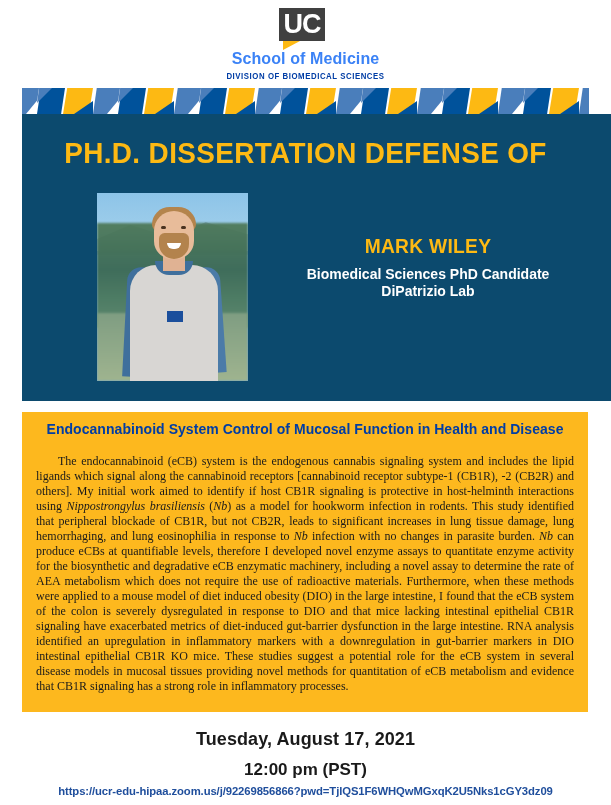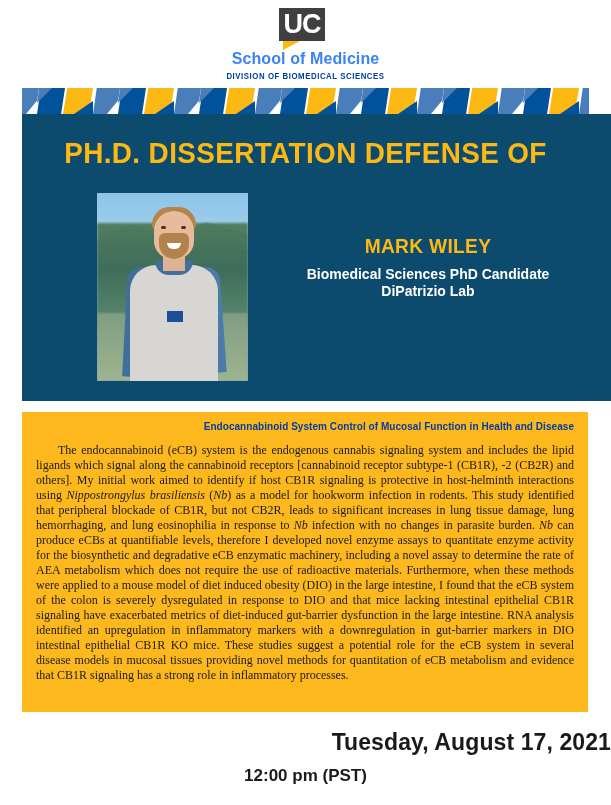--- a/index.html
+++ b/index.html
@@ -316,24 +316,24 @@
     top: 412px;
     left: 22px;
     width: 566px;
     height: 300px;
     background: #FDB81E;
     box-sizing: border-box;
     padding: 9px 14px 10px 14px;
   }
   .abstract-title {
     color: #003DA5;
-    font-size: 10px;
-    font-weight: bold;
-    text-align: right;
-    margin-bottom: 11px;
+    font-size: 14px;
+    font-weight: bold;
+    text-align: center;
+    margin-bottom: 17px;
     letter-spacing: 0.05px;
   }
   .abstract-body {
     color: #1a1a1a;
     font-size: 12px;
     line-height: 15px;
     text-align: justify;
     text-indent: 22px;
     font-family: Liberation Serif, serif;
   }
@@ -342,24 +342,23 @@
   
   .footer {
     position: absolute;
     top: 729px;
     left: 0;
     width: 611px;
     text-align: center;
   }
   .f-date {
     color: #1a1a1a;
-    font-size: 23px;
+    font-size: 18px;
     font-weight: bold;
     letter-spacing: 0.1px;
-    text-align: right;
   }
   .f-time {
     color: #1a1a1a;
     font-size: 17px;
     font-weight: bold;
     margin-top: 10px;
   }
   .f-link {
     color: #1F4E9C;
     font-size: 11.3px;
@@ -476,13 +475,14 @@
 </div>
 
 <div class="abstract">
   <div class="abstract-title">Endocannabinoid System Control of Mucosal Function in Health and Disease</div>
   <div class="abstract-body" id="abstract-body"><span>The endocannabinoid (eCB) system is the endogenous cannabis signaling system and includes the lipid ligands which signal along the cannabinoid receptors [cannabinoid receptor subtype-1 (CB1R), -2 (CB2R) and others]. My initial work aimed to identify if host CB1R signaling is protective in host-helminth interactions using </span><i>Nippostrongylus brasiliensis</i><span> (</span><i>Nb</i><span>) as a model for hookworm infection in rodents. This study identified that peripheral blockade of CB1R, but not CB2R, leads to significant increases in lung tissue damage, lung hemorrhaging, and lung eosinophilia in response to </span><i>Nb</i><span> infection with no changes in parasite burden. </span><i>Nb</i><span> can produce eCBs at quantifiable levels, therefore I developed novel enzyme assays to quantitate enzyme activity for the biosynthetic and degradative eCB enzymatic machinery, including a novel assay to determine the rate of AEA metabolism which does not require the use of radioactive materials. Furthermore, when these methods were applied to a mouse model of diet induced obesity (DIO) in the large intestine, I found that the eCB system of the colon is severely dysregulated in response to DIO and that mice lacking intestinal epithelial CB1R signaling have exacerbated metrics of diet-induced gut-barrier dysfunction in the large intestine. RNA analysis identified an upregulation in inflammatory markers with a downregulation in gut-barrier markers in DIO intestinal epithelial CB1R KO mice. These studies suggest a potential role for the eCB system in several disease models in mucosal tissues providing novel methods for quantitation of eCB metabolism and evidence that CB1R signaling has a strong role in inflammatory processes.</span></div>
 </div>
 
 <div class="footer">
   <div class="f-date">Tuesday, August 17, 2021</div>
   <div class="f-time">12:00 pm (PST)</div>
+  <a class="f-link" href="#">https://ucr-edu-hipaa.zoom.us/j/92269856866?pwd=TjlQS1F6WHQwMGxqK2U5Nks1cGY3dz09</a>
 </div>
 
 </body></html>

